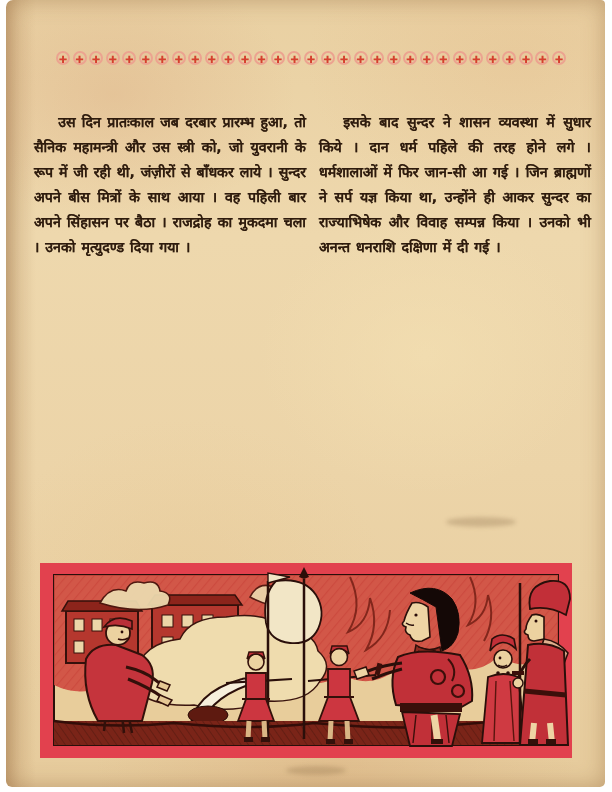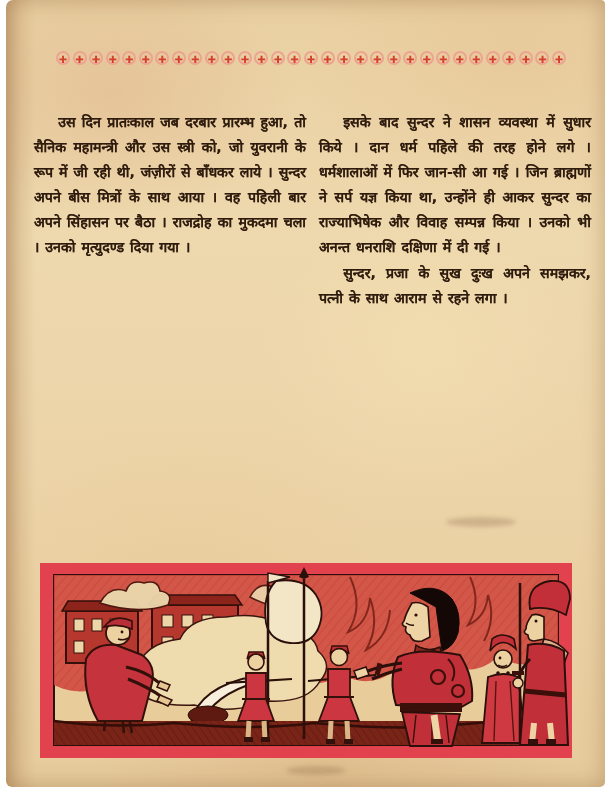--- a/index.html
+++ b/index.html
@@ -88,21 +88,20 @@
       <span class="orn-unit" style="border: 2px solid rgb(236, 163, 144); color: rgb(213, 64, 46);">✚</span>
       <span class="orn-unit" style="border: 2px solid rgb(236, 163, 144); color: rgb(213, 64, 46);">✚</span>
     </div>
 
   <div class="text-columns">
     <div class="col">
         <p>उस दिन प्रातःकाल जब दरबार प्रारम्भ हुआ, तो सैनिक महामन्त्री और उस स्त्री को, जो युवरानी के रूप में जी रही थी, जंज़ीरों से बाँधकर लाये । सुन्दर अपने बीस मित्रों के साथ आया ।  वह पहिली बार अपने सिंहासन पर बैठा ।  राजद्रोह का मुकदमा चला ।  उनको मृत्युदण्ड दिया गया ।</p>
       </div>
     <div class="col">
         <p>इसके बाद सुन्दर ने शासन व्यवस्था में सुधार किये ।  दान धर्म पहिले की तरह होने लगे ।  धर्मशालाओं में फिर जान-सी आ गई । जिन ब्राह्मणों ने सर्प यज्ञ किया था, उन्होंने ही आकर सुन्दर का राज्याभिषेक और विवाह सम्पन्न किया ।  उनको भी अनन्त धनराशि दक्षिणा में दी गई ।</p>
-        <p>सुन्दर,  प्रजा के सुख दुःख अपने समझकर,  पत्नी के साथ आराम से रहने लगा ।</p>
       </div>
   </div>
 
   <div class="stain" style="left:440px;top:517px;width:70px;height:10px;background:rgba(100,70,35,.22);"></div>
   <div class="stain" style="left:280px;top:766px;width:60px;height:9px;background:rgba(100,70,35,.20);"></div>
 
 </div>
 
 <div class="illustration">
   <svg width="532" height="195" viewBox="0 0 532 195" xmlns="http://www.w3.org/2000/svg">

